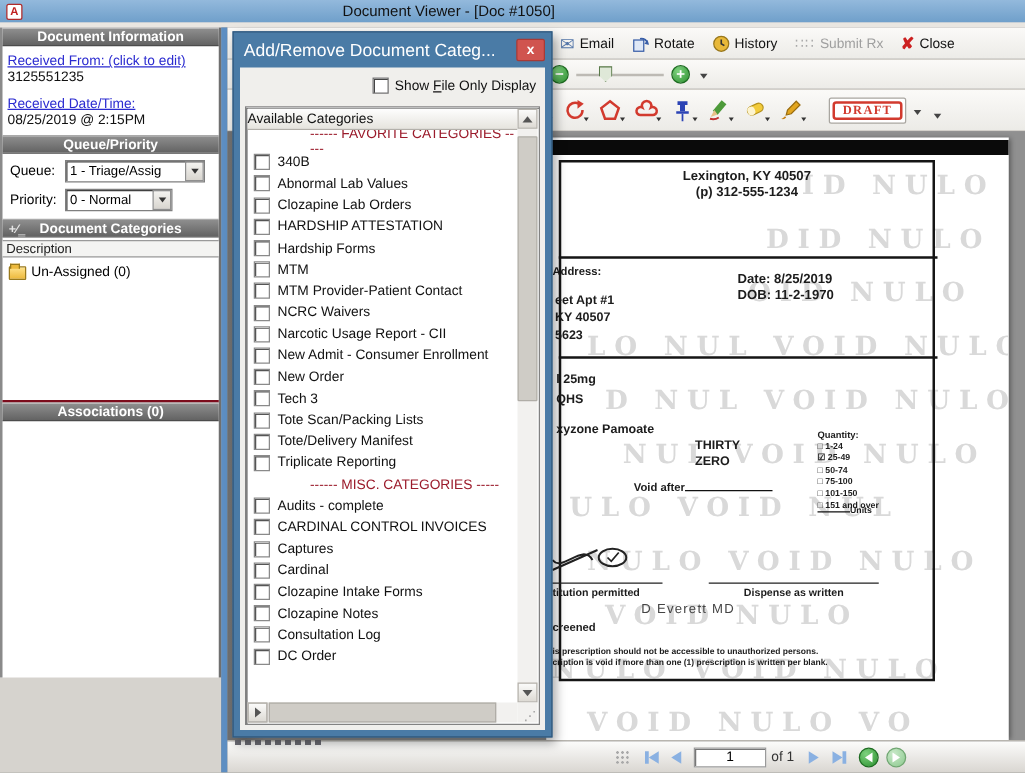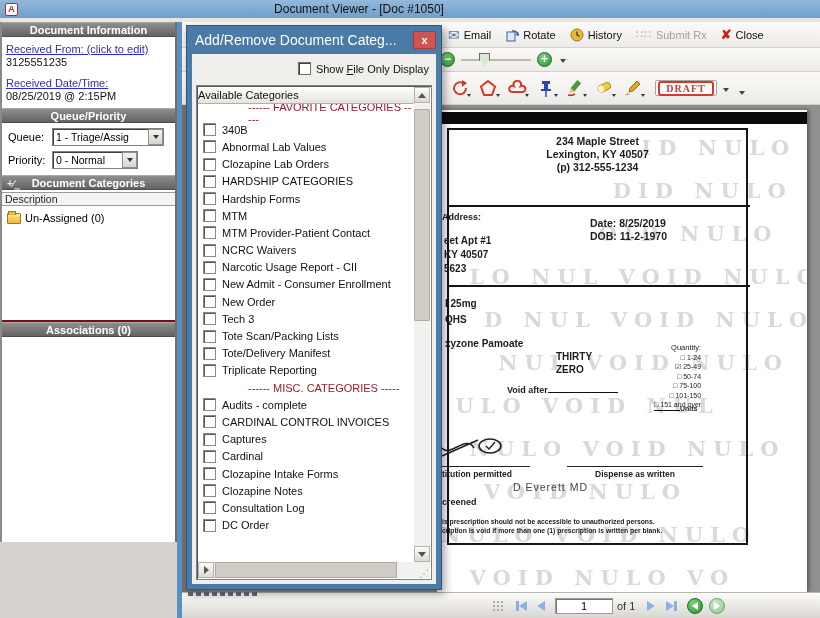--- a/index.html
+++ b/index.html
@@ -60,21 +60,21 @@
   #zoom-track { width:70px; height:2px; background:#bdbab4; margin:0 6px; position:relative; }
   #zoom-thumb { position:absolute; left:18px; top:-6px; width:11px; height:13px; background:#dfe8d8;
     border:1px solid #5a7a4a; clip-path:polygon(0 0,100% 0,100% 60%,50% 100%,0 60%); }
   #zoom-caret { margin-left:8px; border:3px solid transparent; border-top:4px solid #444; margin-top:6px; }
 
   #toolbar-annot { top:50px; height:33px; padding-left:250px; }
   .an-btn { position:relative; width:24px; height:24px; margin-left:5px;
     display:flex; align-items:center; justify-content:center; }
   .an-btn:after { content:""; position:absolute; right:0; bottom:1px;
     border:2.5px solid transparent; border-top:3.5px solid #333; }
-  #draft-stamp { margin-left:10px; width:62px; height:16px; background:#fff; border:1px solid #a9a6a0;
+  #draft-stamp { margin-left:18px; width:62px; height:21px; background:#fff; border:1px solid #a9a6a0;
     border-radius:2px; display:flex; align-items:center; justify-content:center; }
   #draft-inner { border:2px solid #d23a2e; border-radius:3px; color:#d23a2e; font-weight:bold;
     font-size:10px; padding:0 6px; font-family:"Liberation Serif", serif; letter-spacing:1px; }
   #draft-caret { margin-left:6px; border:3px solid transparent; border-top:4px solid #444; margin-top:6px; }
   #annot-more { margin-left:10px; margin-top:12px; border:3px solid transparent; border-top:4px solid #444; }
 
   
   #docarea { position:absolute; left:5px; top:83px; width:638px; height:487px;
     background:linear-gradient(90deg,#6f6f6f,#909090 30px); overflow:hidden; }
   #page { position:absolute; left:255px; top:5px; width:370px; height:482px; background:#fff;
@@ -93,21 +93,21 @@
   #addr-lines { left:-5px; top:104px; font-weight:bold; font-size:10px; line-height:14px; }
   #date-line { left:141px; top:87px; font-weight:bold; font-size:10.5px; }
   #dob-line { left:141px; top:100px; font-weight:bold; font-size:10.5px; }
   #rx1 { left:-4px; top:168px; font-weight:bold; font-size:10px; }
   #rx2 { left:-4px; top:184px; font-weight:bold; font-size:10px; }
   #rx3 { left:-4px; top:208px; font-weight:bold; font-size:10px; }
   #qtyword1 { left:107px; top:221px; font-weight:bold; font-size:10px; }
   #qtyword2 { left:107px; top:234px; font-weight:bold; font-size:10px; }
   #voidafter { left:58px; top:255px; font-weight:bold; font-size:9px; }
   #voidafter span.line { display:inline-block; width:70px; border-bottom:1px solid #111; }
-  #qty-block { left:205px; top:213px; font-size:7px; font-weight:normal; line-height:9.5px;text-align:right; }
+  #qty-block { left:205px; top:213px; font-size:7px; font-weight:bold; line-height:9.5px; }
   #qty-block .qty-title { font-size:7.5px; }
   .qopt .qcb:before { content:"□"; margin-right:2px; }
   .qopt.checked .qcb:before { content:"☑"; }
   #units-line { left:205px; top:275px; font-size:7px; font-weight:bold; }
   #units-line span.line { display:inline-block; width:26px; border-bottom:1px solid #111; }
   #scribble { left:-9px; top:300px; }
   #sig-left { position:absolute; left:-9px; top:336px; width:90px; border-top:1.5px solid #222; }
   #sig-right { position:absolute; left:118px; top:336px; width:136px; border-top:1.5px solid #222; }
   #subst { left:-7px; top:339px; font-weight:bold; font-size:8.5px; }
   #dispense { left:118px; top:339px; width:136px; text-align:center; font-weight:bold; font-size:8.5px; }
@@ -346,21 +346,20 @@
             <div class="wm-row">    NUL VOID NULO</div>
             <div class="wm-row"> ULO VOID NUL</div>
             <div class="wm-row">  NULO VOID NULO</div>
             <div class="wm-row">   VOID NULO</div>
             <div class="wm-row">NULO VOID NULO</div>
             <div class="wm-row">  VOID NULO VO</div>
           </div>
         <div id="rxbox">
           <div class="rx-abs" id="clinic-block">
 
-              <div class="clinic-line">234 Maple Street</div>
               <div class="clinic-line">Lexington, KY 40507</div>
               <div class="clinic-line">(p) 312-555-1234</div>
             </div>
           <div id="hdr-divider"></div>
           <div class="rx-abs" id="addr-label">Address:</div>
           <div class="rx-abs" id="addr-lines">
 
           <div>eet Apt #1</div>
               <div>KY 40507</div>
               <div>5623</div>
@@ -464,21 +463,21 @@
             <div class="cat-row">
               <span class="cb"></span>
               <span>Abnormal Lab Values</span>
             </div>
             <div class="cat-row">
               <span class="cb"></span>
               <span>Clozapine Lab Orders</span>
             </div>
             <div class="cat-row">
               <span class="cb"></span>
-              <span>HARDSHIP CATEGORIES</span>
+              <span>HARDSHIP ATTESTATION</span>
             </div>
             <div class="cat-row">
               <span class="cb"></span>
               <span>Hardship Forms</span>
             </div>
             <div class="cat-row">
               <span class="cb"></span>
               <span>MTM</span>
             </div>
             <div class="cat-row">

